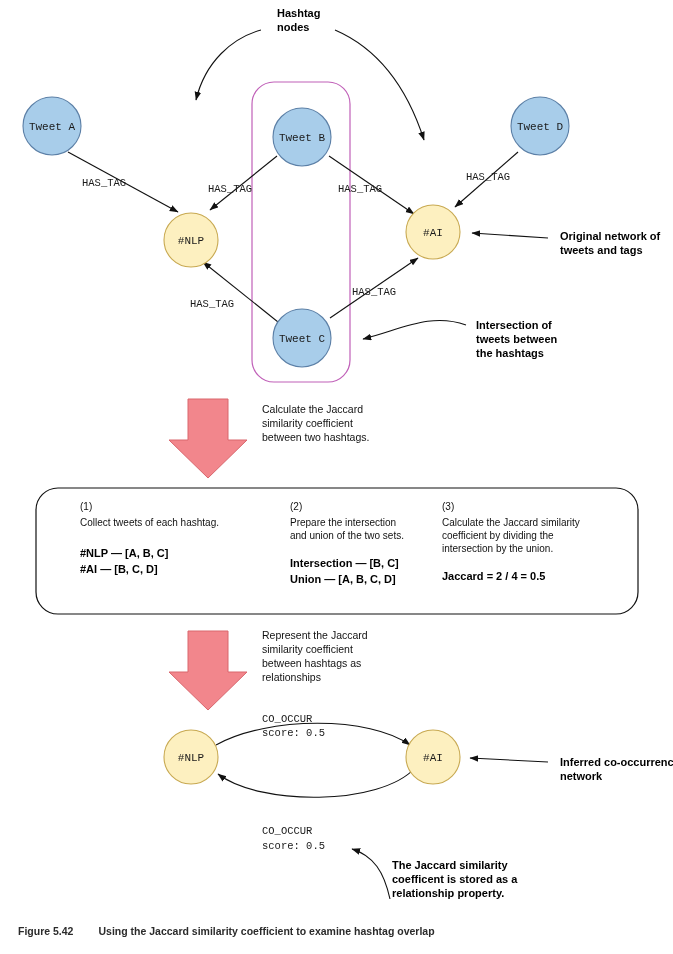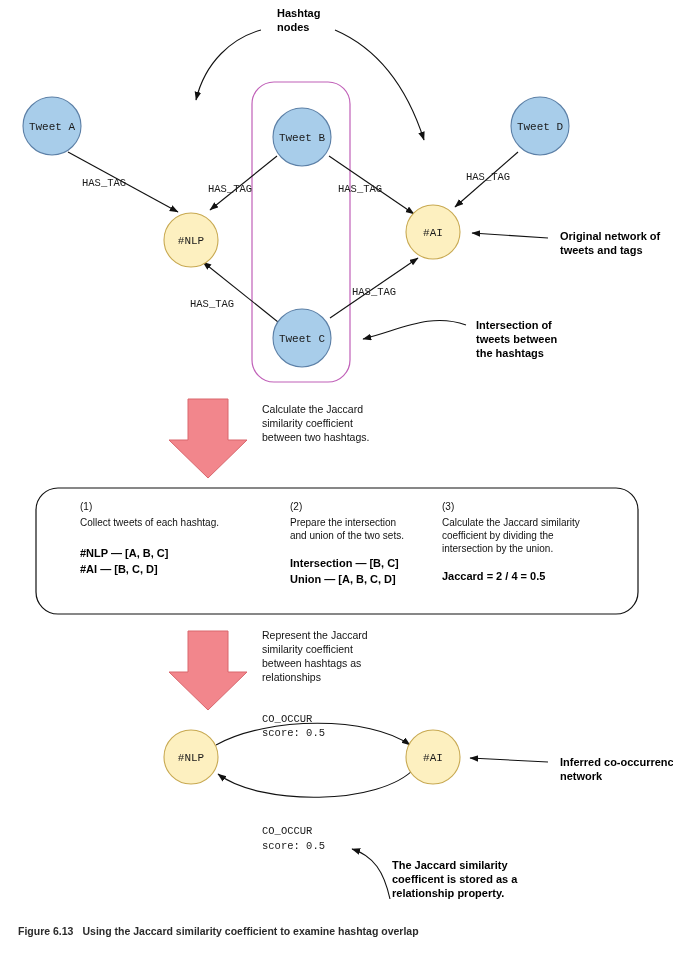--- a/index.html
+++ b/index.html
@@ -74,21 +74,21 @@
     color: #2b2b2b;
     white-space: nowrap;
   }
   .caption-label {
     font-weight: bold;
     color: #2b2b2b;
   }
   .caption-text {
     font-weight: bold;
     color: #2b2b2b;
-    margin-left: 9px;
+    margin-left: 25px;
   }
 </style>
 </head>
 <body>
 
 <div id="canvas">
 
   <svg class="layer" viewBox="0 0 673 954">
     <defs>
       <marker id="arrowhead" markerWidth="9" markerHeight="9" refX="7.5" refY="3" orient="auto" markerUnits="strokeWidth">
@@ -203,16 +203,16 @@
     <text class="callout-text" x="560" y="766">Inferred co-occurrence</text>
     <text class="callout-text" x="560" y="780">network</text>
 
     <path d="M390,899 C384,872 374,856 352,849" fill="none" stroke="#111111" stroke-width="1.1" marker-end="url(#arrowhead-thin)"></path>
     <text class="callout-text" x="392" y="869">The Jaccard similarity</text>
     <text class="callout-text" x="392" y="883">coefficent is stored as a</text>
     <text class="callout-text" x="392" y="897">relationship property.</text>
   </svg>
 
   <div class="caption-wrap">
-    <span class="caption-label">Figure 6.13</span><span class="caption-text">Using the Jaccard similarity coefficient to examine hashtag overlap</span>
+    <span class="caption-label">Figure 5.42</span><span class="caption-text">Using the Jaccard similarity coefficient to examine hashtag overlap</span>
   </div>
 
 </div>
 
 </body></html>

